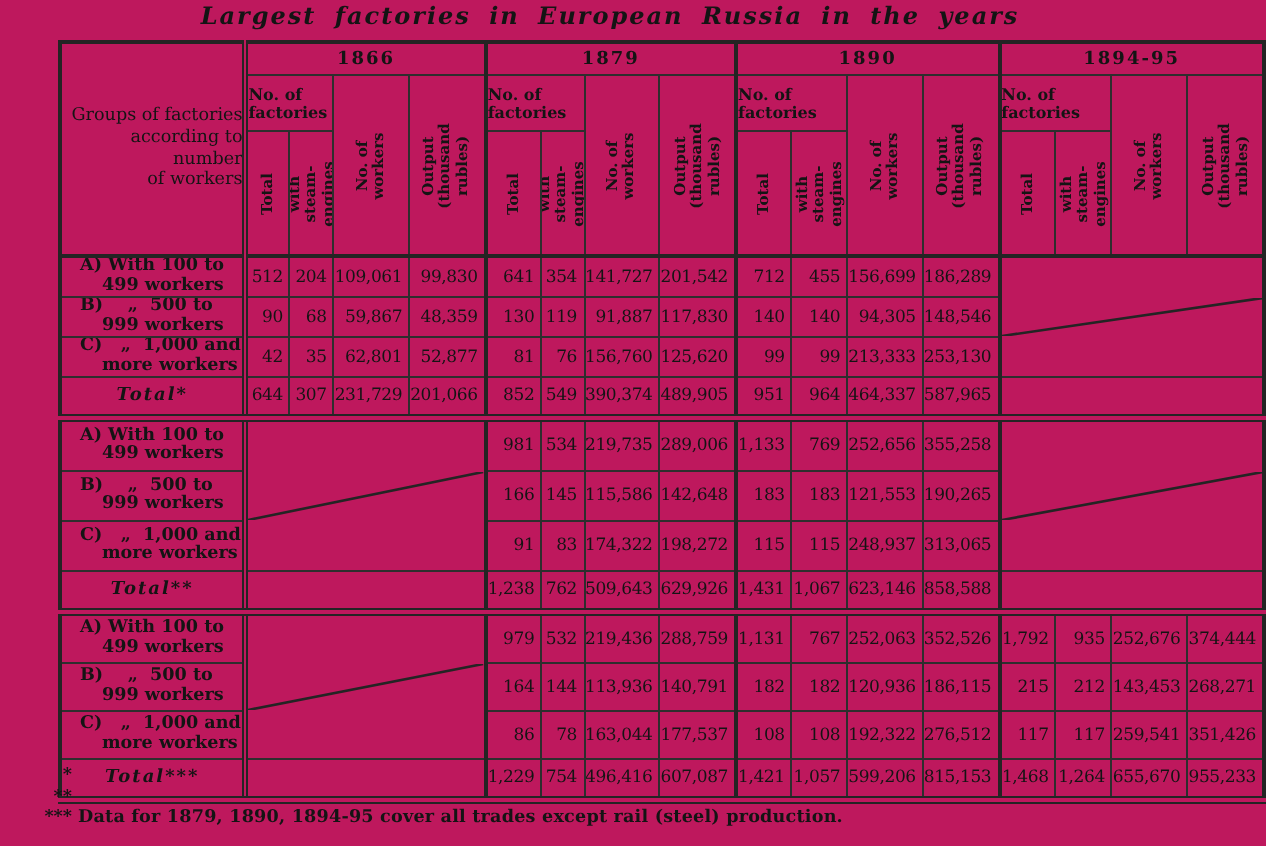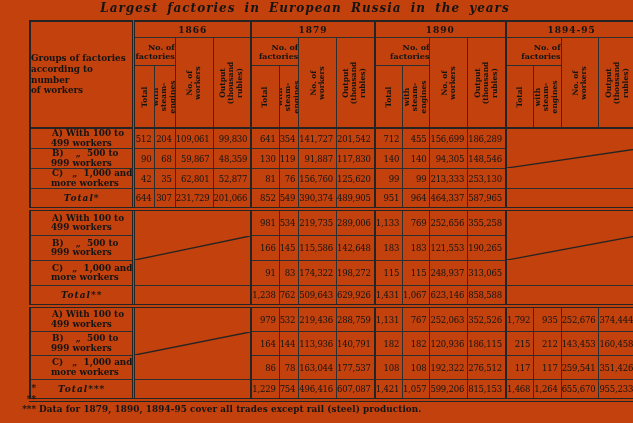--- a/index.html
+++ b/index.html
@@ -1,37 +1,37 @@
 <!DOCTYPE html>
 <html><head>
 <meta charset="utf-8">
 <style>
   html,body{margin:0;padding:0;}
   body{width:633px;height:423px;background:#e8e5df;font-family:"DejaVu Serif","Liberation Serif",serif;color:#141414;}
-  .page{position:relative;width:633px;height:423px;overflow:hidden;background:#c2410c;}
+  .page{position:relative;width:633px;height:423px;overflow:hidden;background:#be185d;}
   .title{position:absolute;top:1px;left:0;width:610px;text-align:center;font-size:12px;font-style:italic;font-weight:bold;letter-spacing:1px;word-spacing:4px;}
   table{position:absolute;left:29px;top:20px;border-collapse:collapse;table-layout:fixed;border:2px solid #242424;}
   td,th{border:1px solid #2e2e2e;padding:0;font-weight:normal;vertical-align:middle;overflow:hidden;}
   
   .lblcol{border-right:3px double #242424;}
-  .lbl-head{font-size:8.8px;font-weight:bold;text-align:left;line-height:1.25;white-space:pre-line;}
+  .lbl-head{font-size:8.8px;font-weight:normal;text-align:right;line-height:1.25;white-space:pre-line;}
   
   .yr{font-size:9px;font-weight:bold;text-align:center;height:15px;letter-spacing:1px;}
-  .noff{font-size:8px;font-weight:bold;text-align:right;line-height:1.1;white-space:pre-line;height:27px;}
+  .noff{font-size:8px;font-weight:bold;text-align:left;line-height:1.1;white-space:pre-line;height:27px;}
   .vcell{position:relative;}
   .vrow th{height:61px;}
   .v{position:absolute;left:50%;top:50%;transform:translate(-50%,-50%) rotate(-90deg);font-size:7.5px;font-weight:bold;line-height:1.12;text-align:center;white-space:pre-line;}
   .v1{width:56px;}
   .v2{width:84px;}
   .hb{border-bottom:2px solid #242424;}
   
   .gs{border-left:2px solid #242424;}
   
   .num{font-size:8.5px;text-align:right;padding-right:3px;letter-spacing:-0.2px;}
-  .rl1{font-size:8.8px;font-weight:bold;line-height:1.05;padding-left:21px;white-space:pre;}
+  .rl1{font-size:8.8px;font-weight:bold;line-height:1.05;padding-left:9px;white-space:pre;}
   .rl2{font-size:8.8px;font-weight:bold;line-height:1.05;padding-left:20px;white-space:pre;}
   tr.s0 td{height:19px;}
   tr.s1 td{height:24px;}
   tr.s2 td{height:23px;}
   tr.trow td{height:18px;border-top:1px solid #2e2e2e;}
   tr.sep td{border-bottom:4px double #242424;margin-top:12px;}
   .tlbl{font-size:9px;font-weight:bold;font-style:italic;text-align:center;letter-spacing:1px;}
   .diag{padding:0;}
   .diag svg{display:block;width:100%;height:100%;}
   .empty{}
@@ -331,21 +331,21 @@
           <td class="num">144</td>
           <td class="num">113,936</td>
           <td class="num">140,791</td>
           <td class="num gs">182</td>
           <td class="num">182</td>
           <td class="num">120,936</td>
           <td class="num">186,115</td>
           <td class="num gs">215</td>
           <td class="num">212</td>
           <td class="num">143,453</td>
-          <td class="num">160,458</td>
+          <td class="num">268,271</td>
         </tr>
         <tr class="s2">
           <td class="lblcol">
             <div class="rl1">C)&nbsp;&nbsp;&nbsp;„&nbsp;&nbsp;1,000 and</div>
             <div class="rl2">more workers</div>
           </td>
           <td class="num gs">86</td>
           <td class="num">78</td>
           <td class="num">163,044</td>
           <td class="num">177,537</td>

